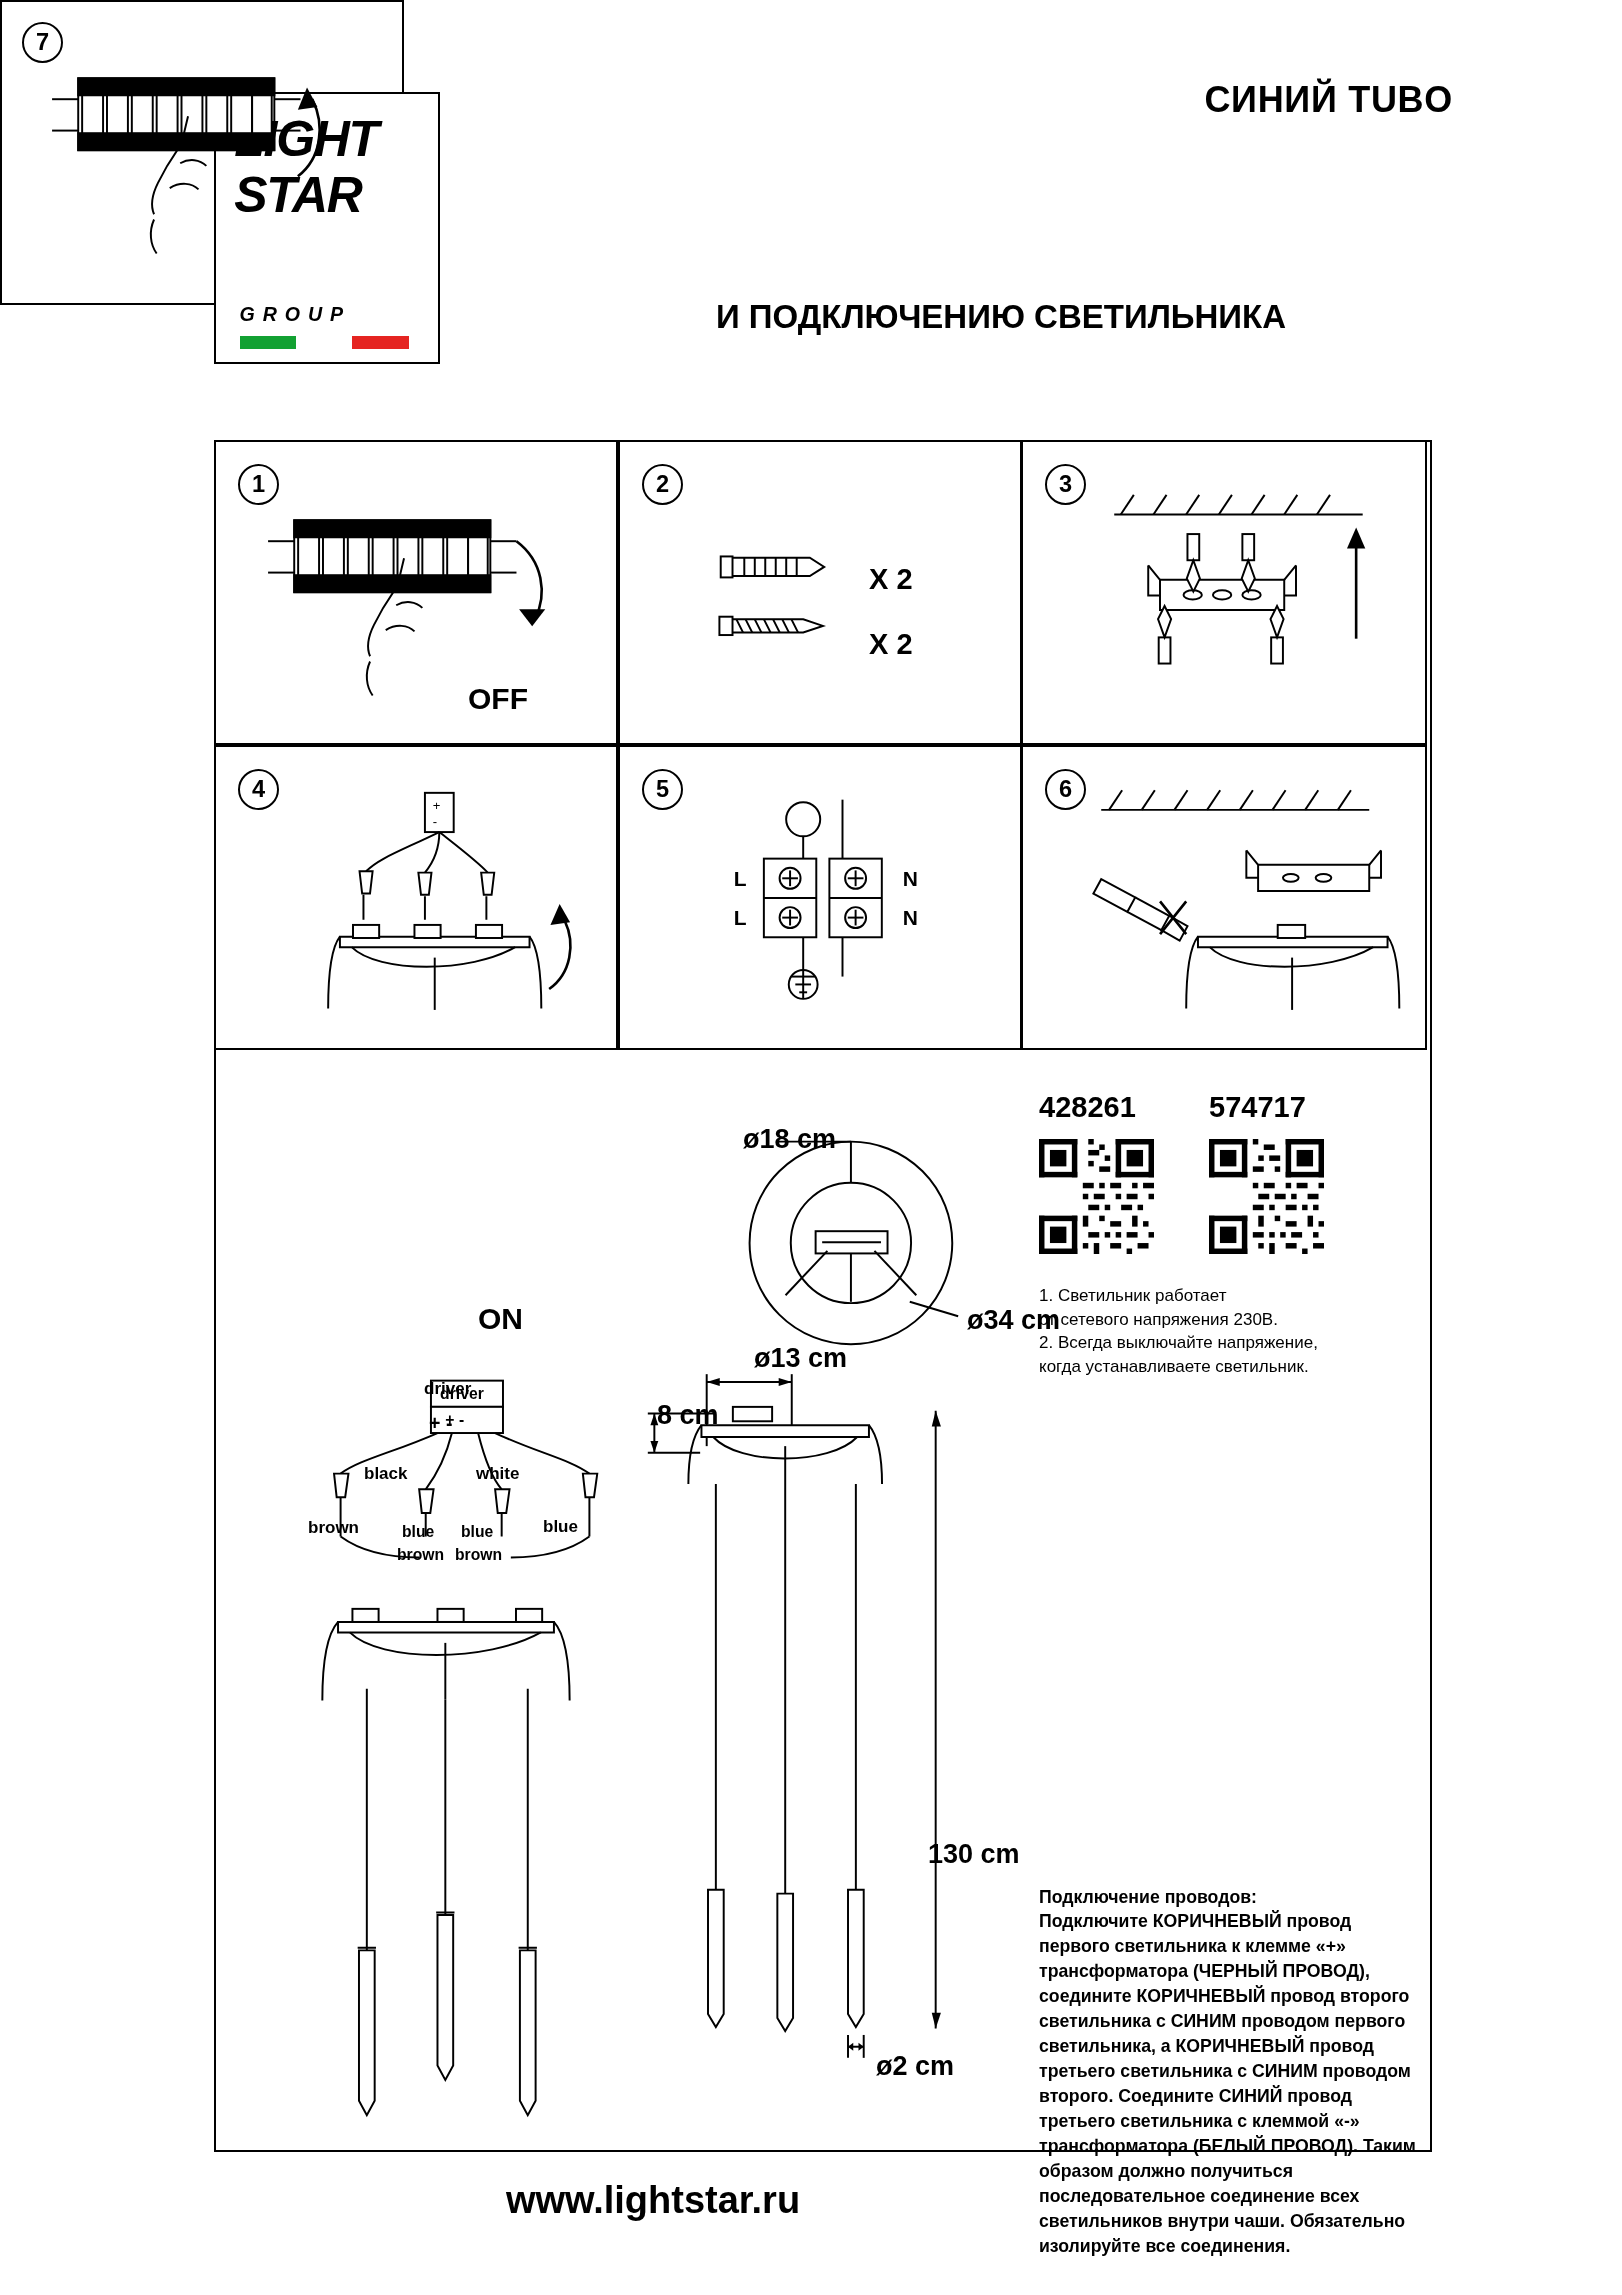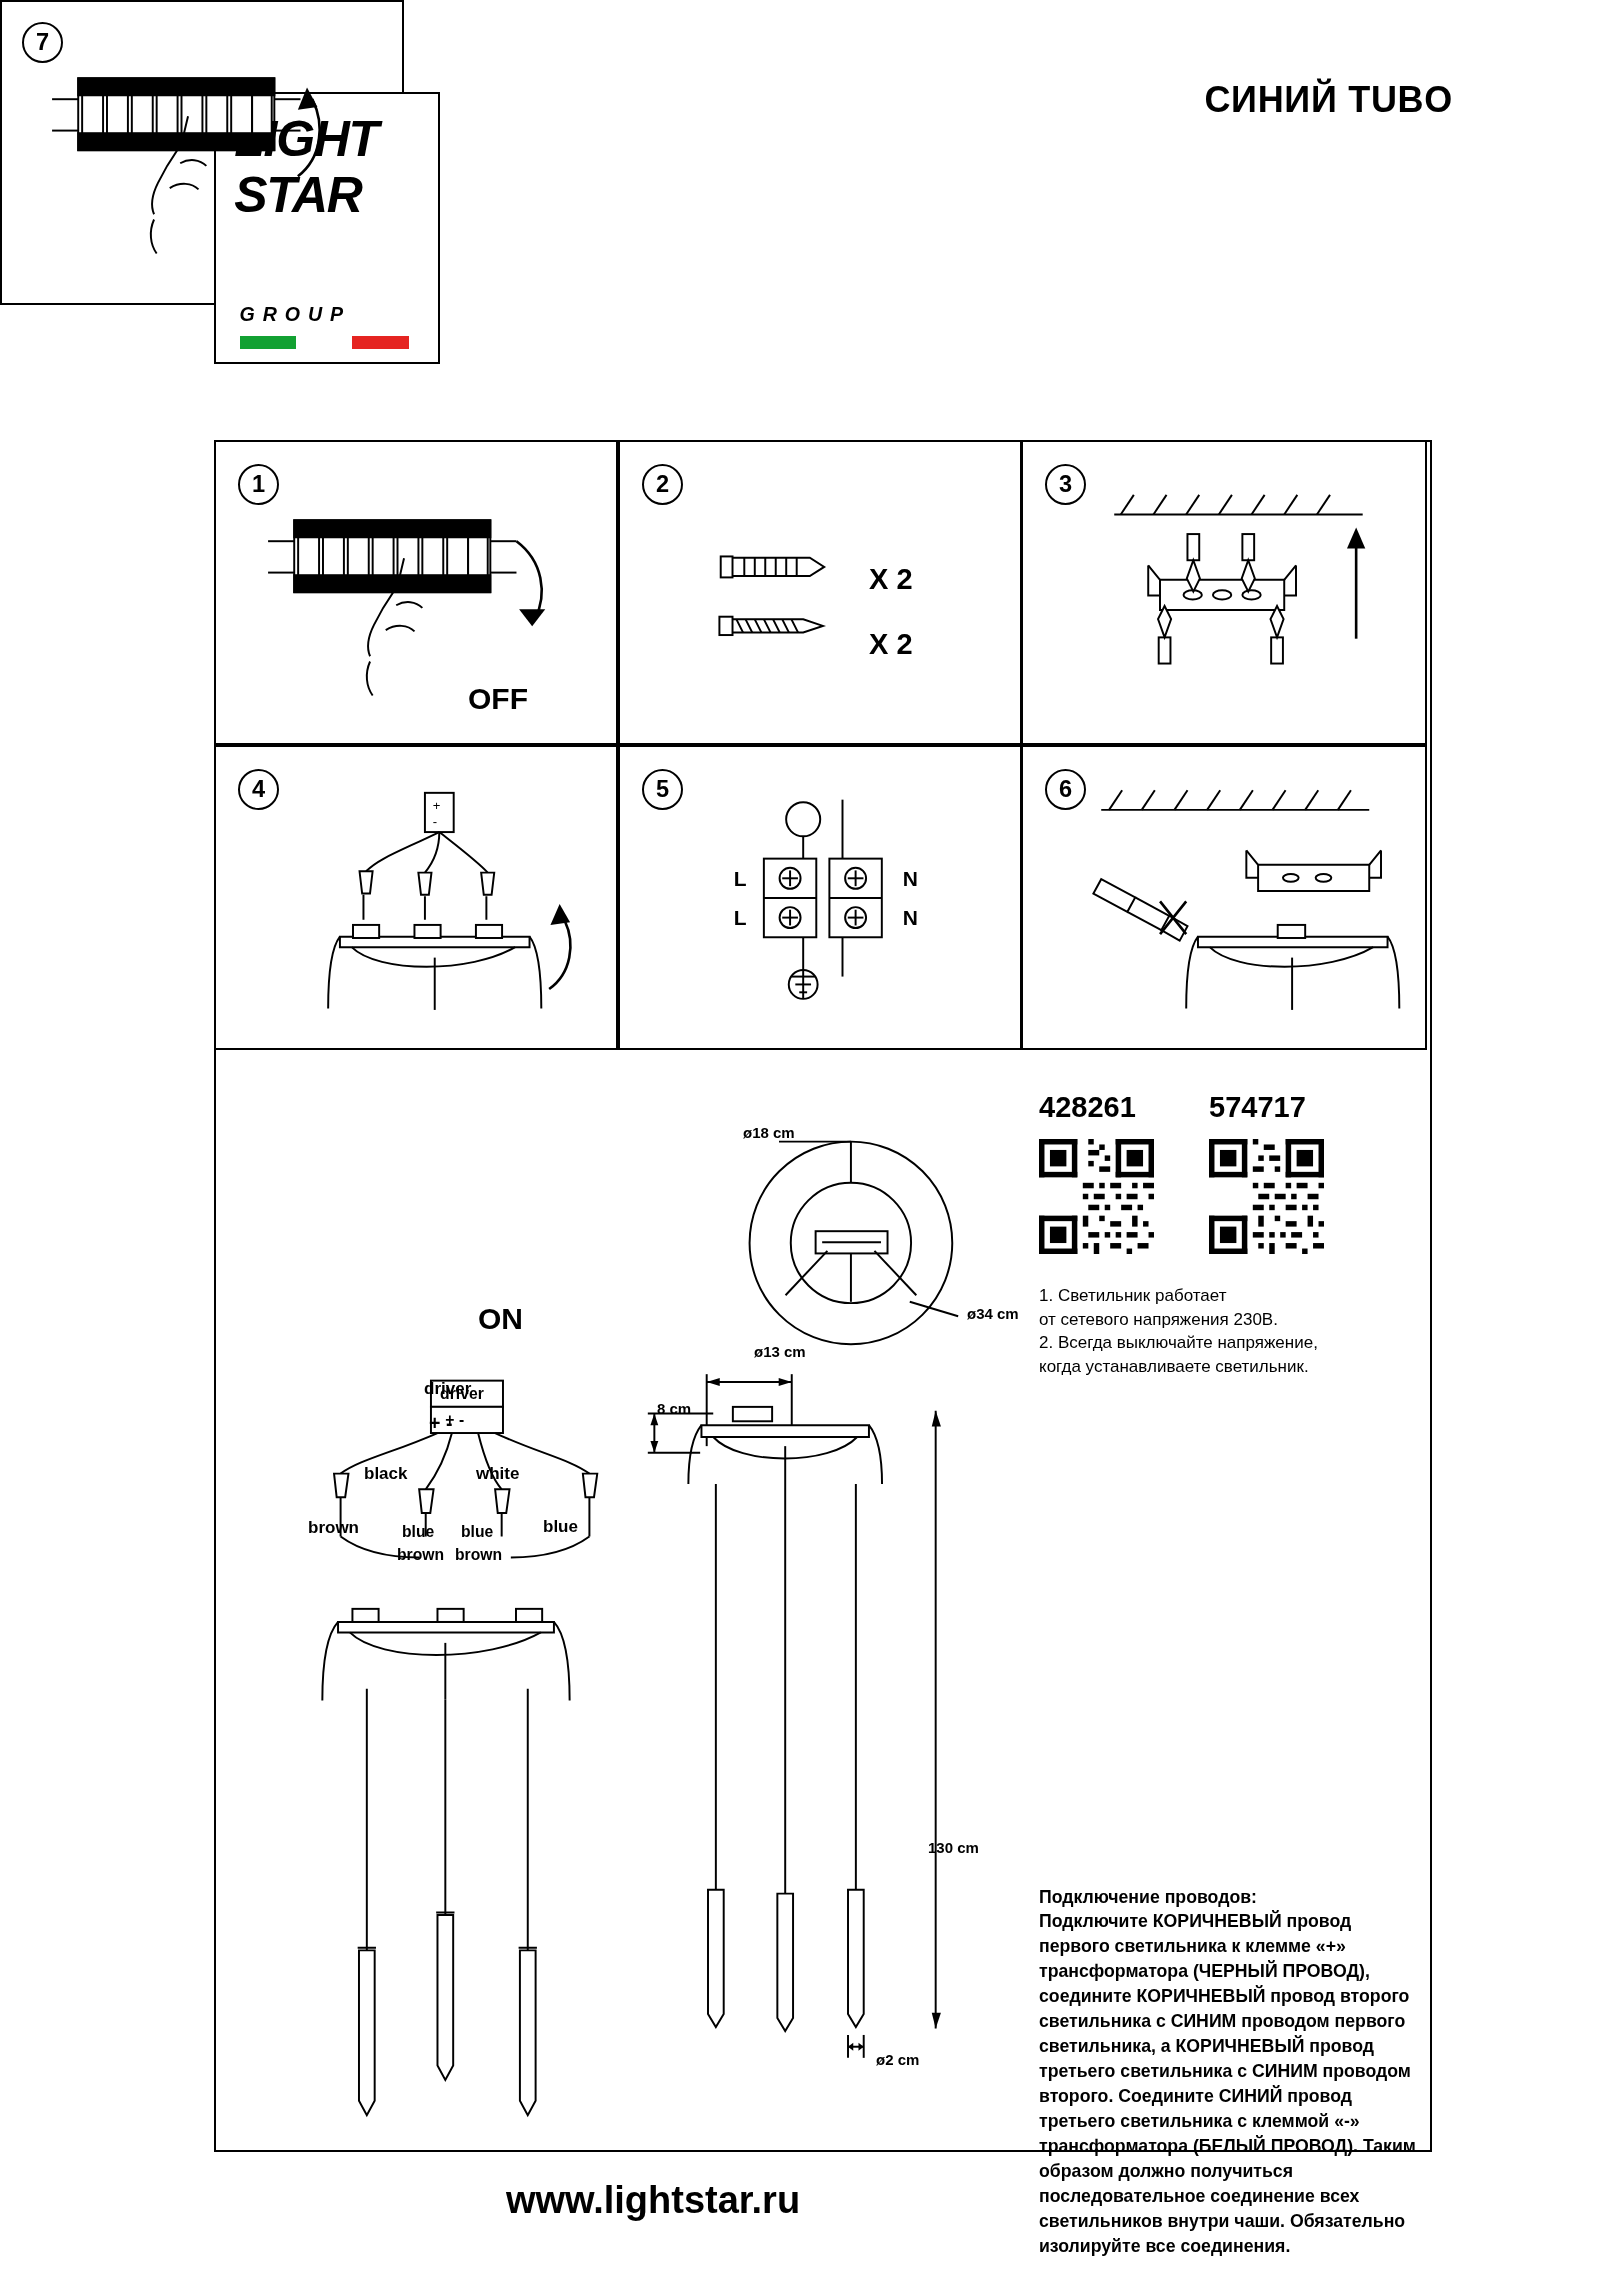--- a/index.html
+++ b/index.html
@@ -41,21 +41,21 @@
   .code2{left:1209px;}
   .qr{position:absolute;top:1139px;width:115px;height:115px;}
   .qr1{left:1039px;}
   .qr2{left:1209px;}
 
   .note{position:absolute;left:1039px;top:1284px;width:366px;font-size:17px;line-height:23.6px;}
   .boldblock{position:absolute;left:1039px;width:380px;font-size:17.7px;line-height:25px;font-weight:bold;}
   .bb1{top:1419px;}
 
   
-  .dimtxt{position:absolute;font-size:15px;font-weight:bold;}
+  .dimtxt{position:absolute;font-size:27px;font-weight:bold;}
 
   .footer{position:absolute;left:0;top:2179px;width:1306px;text-align:center;font-size:38px;font-weight:bold;}
 
   svg{display:block;}
   .svgabs{position:absolute;}
 </style>
 </head>
 <body>
 
 <div class="page">
@@ -67,20 +67,21 @@
     </div>
     <div class="logo-group">GROUP</div>
     <div class="logo-flag">
       <span style="background:#12A132"></span>
         <span style="background:#fff"></span>
         <span style="background:#E52421"></span>
     </div>
   </div>
 
   <div class="hdr hdr-series">СИНИЙ TUBO</div>
+  <div class="hdr hdr-title2">И ПОДКЛЮЧЕНИЮ СВЕТИЛЬНИКА</div>
 
   <div class="frame"></div>
 
   <div class="cell r1 c1">
     <div class="stepnum">1</div>
     <svg class="svgabs" style="left:39px;top:39px;" width="353" height="242" viewBox="0 0 540 370">
       <g fill="none" stroke="#000" stroke-width="3">
         <rect x="60" y="60" width="300" height="110"></rect>
         <rect x="60" y="60" width="300" height="26" fill="#000"></rect>
         <rect x="60" y="144" width="300" height="26" fill="#000"></rect>

